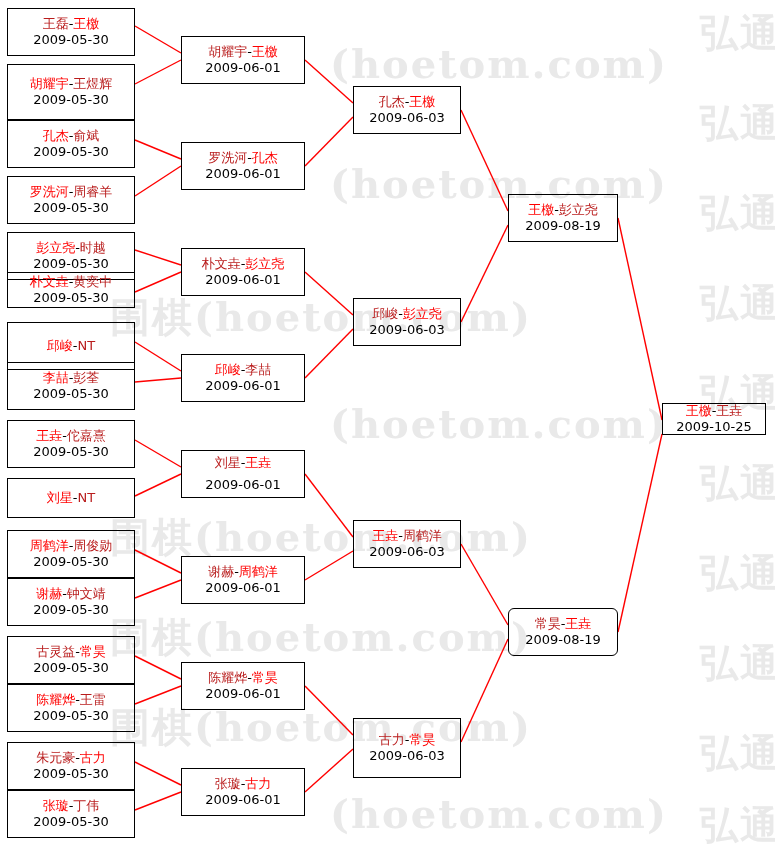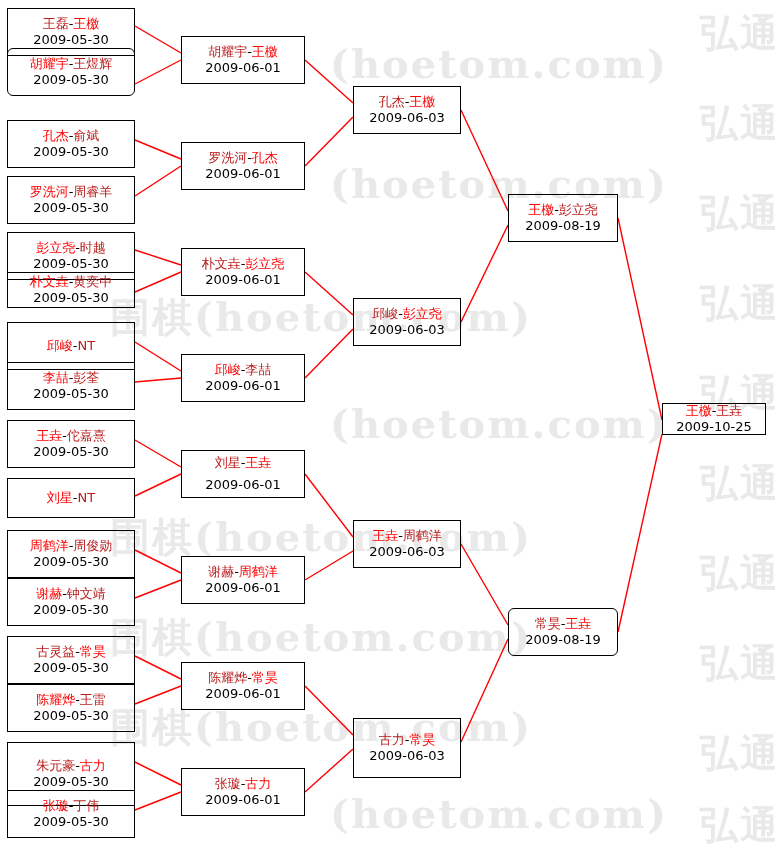--- a/index.html
+++ b/index.html
@@ -127,21 +127,21 @@
       <path d="M461,742 L508,639" stroke="#ff0000" stroke-width="1.4" fill="none"></path>
       <path d="M618,218 L662,420" stroke="#ff0000" stroke-width="1.4" fill="none"></path>
       <path d="M618,632 L662,434" stroke="#ff0000" stroke-width="1.4" fill="none"></path>
     </svg>
 
   <div id="matches">
       <div class="match" style="left: 7px; top: 8px; width: 128px; height: 48px;">
         <div class="players"><span class="lose">王磊</span><span class="sep">-</span><span class="win">王檄</span></div>
         <div class="date">2009-05-30</div>
       </div>
-      <div class="match" style="left: 7px; top: 48px; width: 128px; height: 48px; border-radius: 6px;">
+      <div class="match" style="left: 7px; top: 64px; width: 128px; height: 56px;">
         <div class="players"><span class="win">胡耀宇</span><span class="sep">-</span><span class="lose">王煜辉</span></div>
         <div class="date">2009-05-30</div>
       </div>
       <div class="match" style="left: 7px; top: 120px; width: 128px; height: 48px;">
         <div class="players"><span class="win">孔杰</span><span class="sep">-</span><span class="lose">俞斌</span></div>
         <div class="date">2009-05-30</div>
       </div>
       <div class="match" style="left: 7px; top: 176px; width: 128px; height: 48px;">
         <div class="players"><span class="win">罗洗河</span><span class="sep">-</span><span class="lose">周睿羊</span></div>
         <div class="date">2009-05-30</div>
@@ -177,21 +177,21 @@
         <div class="date">2009-05-30</div>
       </div>
       <div class="match" style="left: 7px; top: 636px; width: 128px; height: 48px;">
         <div class="players"><span class="lose">古灵益</span><span class="sep">-</span><span class="win">常昊</span></div>
         <div class="date">2009-05-30</div>
       </div>
       <div class="match" style="left: 7px; top: 684px; width: 128px; height: 48px;">
         <div class="players"><span class="win">陈耀烨</span><span class="sep">-</span><span class="lose">王雷</span></div>
         <div class="date">2009-05-30</div>
       </div>
-      <div class="match" style="left: 7px; top: 742px; width: 128px; height: 64px;">
+      <div class="match" style="left: 7px; top: 742px; width: 128px; height: 48px;">
         <div class="players"><span class="lose">朱元豪</span><span class="sep">-</span><span class="win">古力</span></div>
         <div class="date">2009-05-30</div>
       </div>
       <div class="match" style="left: 7px; top: 790px; width: 128px; height: 48px;">
         <div class="players"><span class="win">张璇</span><span class="sep">-</span><span class="lose">丁伟</span></div>
         <div class="date">2009-05-30</div>
       </div>
       <div class="match" style="left: 181px; top: 36px; width: 124px; height: 48px;">
         <div class="players"><span class="lose">胡耀宇</span><span class="sep">-</span><span class="win">王檄</span></div>
         <div class="date">2009-06-01</div>

